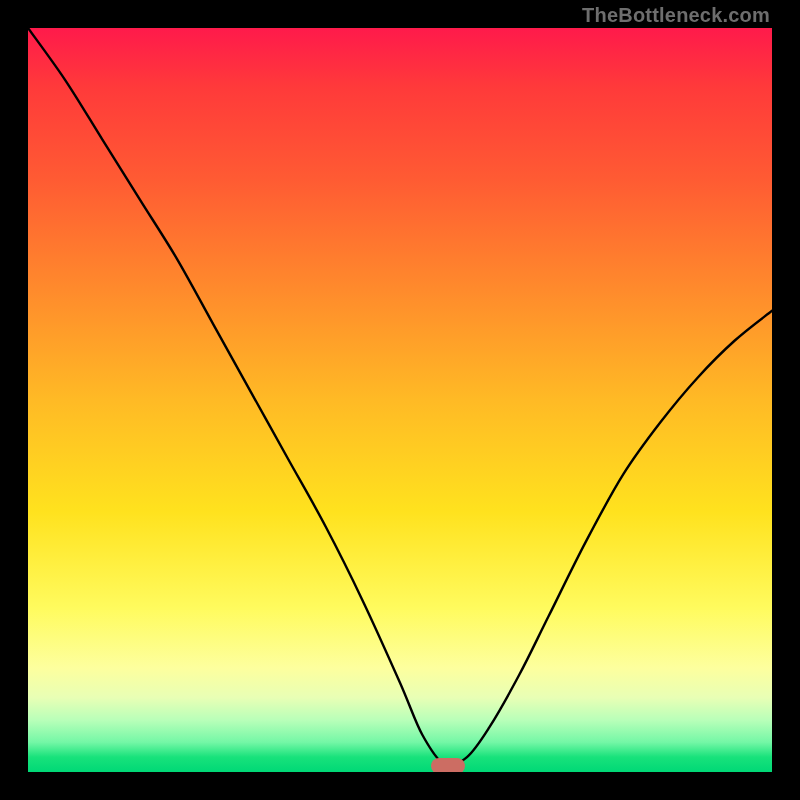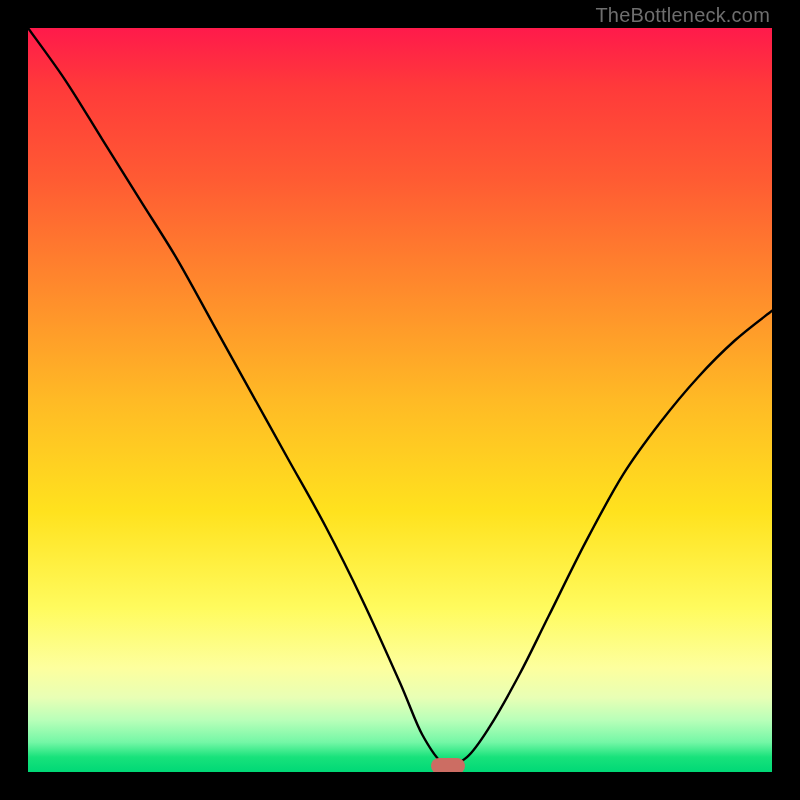--- a/index.html
+++ b/index.html
@@ -44,21 +44,21 @@
       #18e27b 98%,
       #00d876 100%
     );
   }
   .watermark {
     position: absolute;
     top: 4px;
     right: 30px;
     color: #6e6e6e;
     font-size: 20px;
-    font-weight: 400;
+    font-weight: 700;
     letter-spacing: 0.2px;
     user-select: none;
   }
   svg.curve {
     position: absolute;
     inset: 0;
   }
   .marker {
     position: absolute;
     width: 34px;

